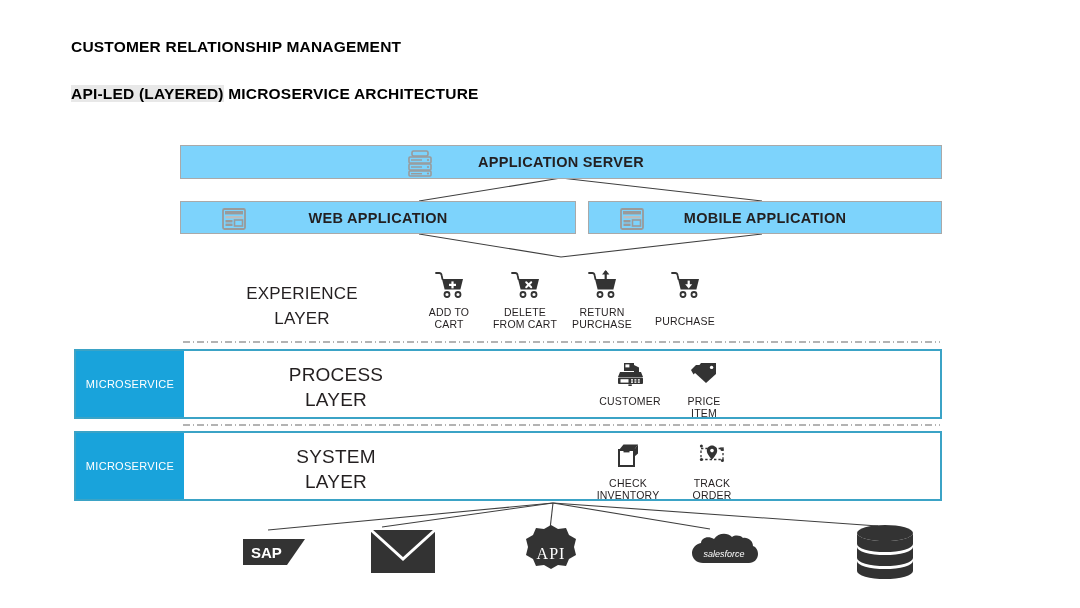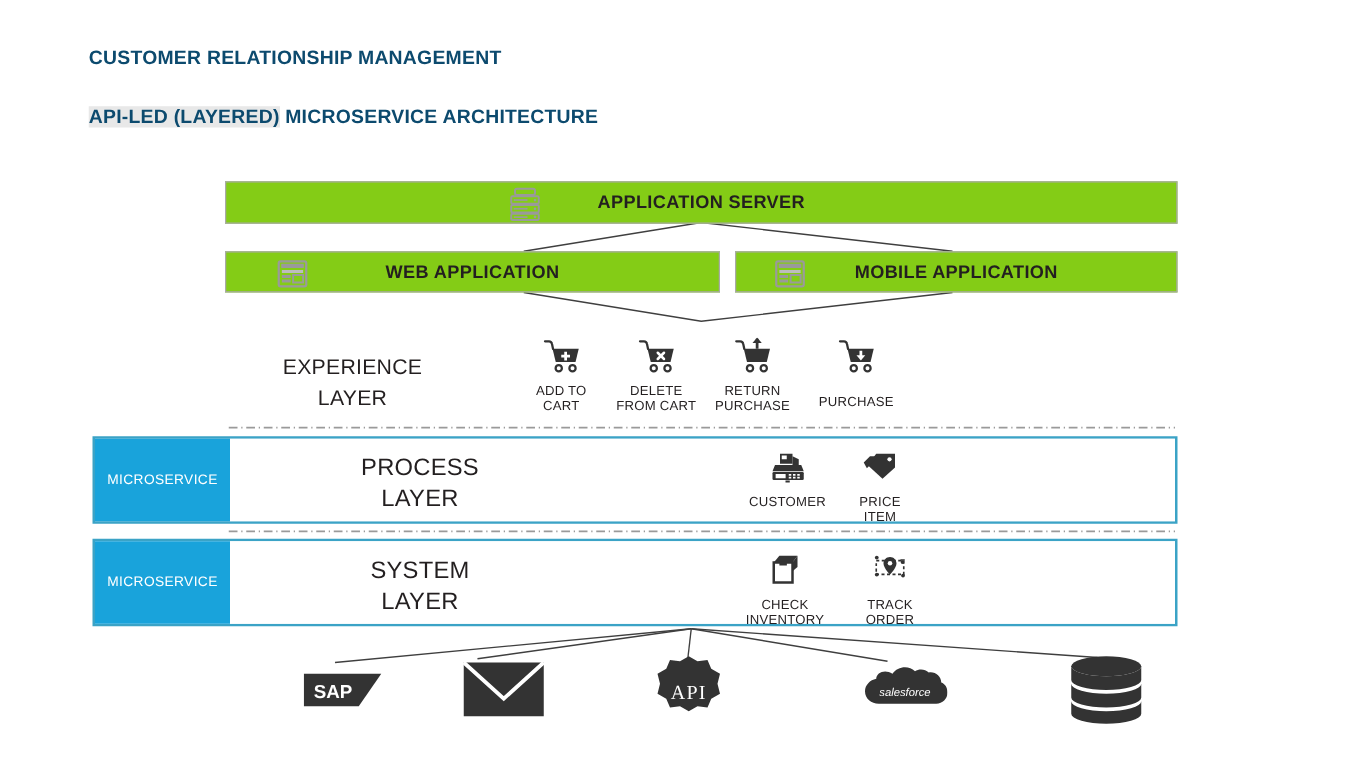--- a/index.html
+++ b/index.html
@@ -4,30 +4,30 @@
 <style>
   html,body{margin:0;padding:0;}
   body{
     width:1080px;height:608px;background:#ffffff;position:relative;
     font-family:"Liberation Sans", sans-serif;color:#231f20;overflow:hidden;
   }
   .stage{position:absolute;inset:0;}
 
   
   .title{
-    position:absolute;font-weight:bold;letter-spacing:.2px;color:#0c4a6e;
+    position:absolute;font-weight:bold;letter-spacing:.2px;color:#000000;
     white-space:nowrap;
   }
   #title-1{left:71px;top:38px;font-size:15.5px;}
   #title-2{left:71px;top:85px;font-size:15.5px;}
   #title-2 .hl{background:rgba(150,150,150,.22);}
 
   
   .box{
-    position:absolute;border:1px solid #a9a9a9;background:#84cc16;
+    position:absolute;border:1px solid #a9a9a9;background:#7dd3fc;
     display:flex;align-items:center;justify-content:center;
     font-weight:bold;font-size:14.5px;letter-spacing:.3px;color:#231f20;
     box-sizing:border-box;
   }
   #app-server-box{left:180px;top:145px;width:762px;height:34px;}
   #web-app-box{left:180px;top:201px;width:396px;height:33px;}
   #mobile-app-box{left:588px;top:201px;width:354px;height:33px;}
   .box .ico{position:absolute;}
   #app-server-box .ico{left:224px;top:3px;}
   #web-app-box .ico{left:40px;top:5px;}
@@ -37,21 +37,21 @@
   svg.conn{position:absolute;left:0;top:0;width:1080px;height:608px;
            pointer-events:none;overflow:visible;}
   svg.conn line, svg.conn polyline{stroke:#3f3f3f;stroke-width:1.1;fill:none;}
   .dashline{stroke:#9a9a9a;stroke-width:1.4;stroke-dasharray:7 3 1 3;fill:none;}
 
   
   .layer-name{
     position:absolute;font-size:17px;color:#231f20;text-align:center;
     line-height:25px;letter-spacing:.2px;
   }
-  #experience-layer-name{left:212px;top:281px;width:140px;}
+  #experience-layer-name{left:232px;top:281px;width:140px;}
 
   .icon-item{position:absolute;text-align:center;}
   .icon-item .glyph{display:block;margin:0 auto;}
   .icon-item .cap{
     display:block;font-size:10.5px;line-height:11.5px;color:#231f20;
     letter-spacing:.2px;margin-top:3px;white-space:pre-line;
   }
 
   
   #exp-add-to-cart{left:412px;top:270px;width:74px;}

